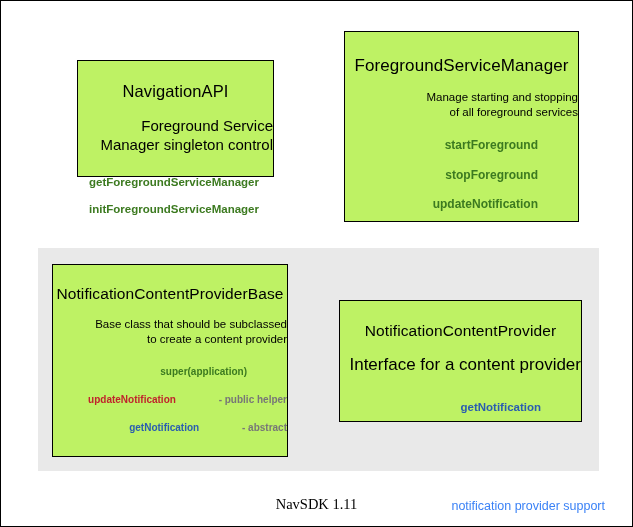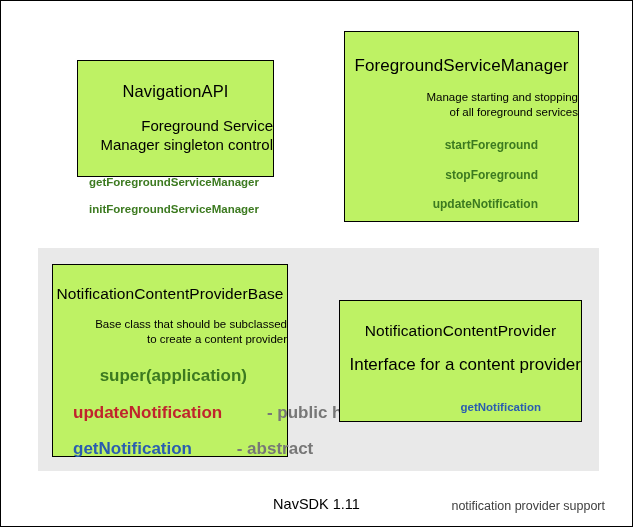--- a/index.html
+++ b/index.html
@@ -71,33 +71,34 @@
   
   #provider-panel {
     position: absolute;
     background: #e9e9e9;
     border: 0;
     box-sizing: border-box;
   }
 
   #provider-panel-label {
     position: absolute;
-    color: #404040;
+    color: #3b82f6;
     text-align: center;
     white-space: nowrap;
   }
 
   
   #footer-label {
     position: absolute;
     left: 0;
     right: 0;
     text-align: center;
     color: #000000;
     white-space: nowrap;
+    font-family: Liberation Serif, serif;
   }
 
   
   #box-navigation-api {
     left: 76px;  top: 59px;  width: 197px; height: 117px;
   }
   #box-navigation-api .box-title  { font-size: 16.5px; margin-top: 21px; }
   #box-navigation-api .box-desc   { font-size: 15px; margin-top: 15px; }
   #box-navigation-api .member-list{ margin-top: 22px; padding-left: 11px; }
   #box-navigation-api .member     { font-size: 11.5px; margin-bottom: 13px; }
@@ -116,21 +117,21 @@
   #provider-panel-label {
     right: 27px; bottom: 13px; font-size: 12.5px;
   }
 
   #box-notification-content-provider-base {
     left: 51px;  top: 263px; width: 236px; height: 193px;
   }
   #box-notification-content-provider-base .box-title  { font-size: 15.5px; margin-top: 20px; }
   #box-notification-content-provider-base .box-desc   { font-size: 11.5px; margin-top: 14px; }
   #box-notification-content-provider-base .member-list{ margin-top: 20px; padding-left: 20px; }
-  #box-notification-content-provider-base .member     { font-size: 17px; margin-bottom: 16px; }
+  #box-notification-content-provider-base .member     { font-size: 10px; margin-bottom: 16px; }
 
   #box-notification-content-provider {
     left: 338px; top: 263px; width: 243px; height: 122px; margin-top: 36px;
   }
   #box-notification-content-provider .box-title  { font-size: 15.5px; margin-top: 21px; }
   #box-notification-content-provider .box-desc   { font-size: 17px; margin-top: 14px; }
   #box-notification-content-provider .member-list{ margin-top: 25px; padding-left: 20px; }
   #box-notification-content-provider .member     { font-size: 11.5px; margin-bottom: 10px; }
 
   #footer-label {

